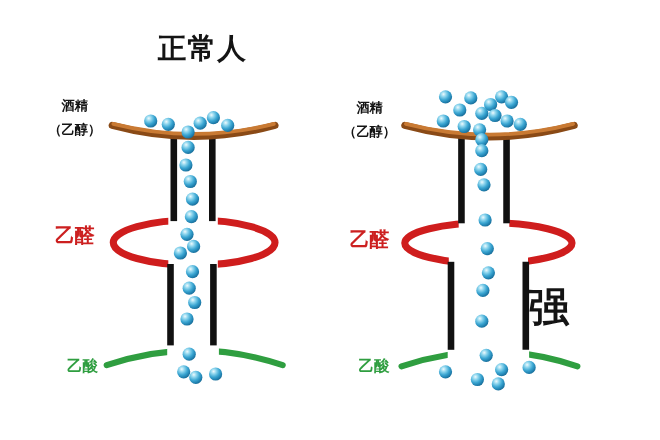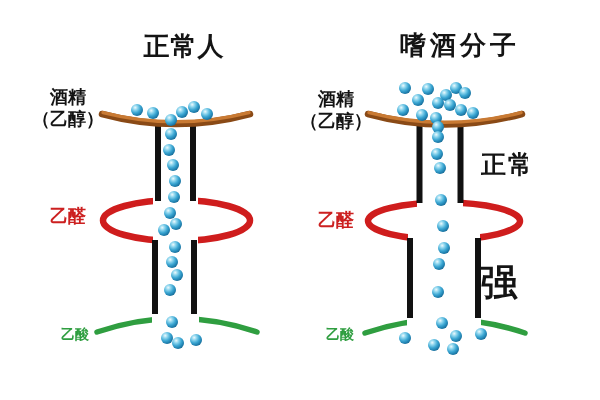--- a/index.html
+++ b/index.html
@@ -8,30 +8,30 @@
     --bulge_red:#cf1d1d;
     --outlet_green:#2f9e40;
     --wall_black:#111111;
     --label_red:#cc2020;
     --label_green:#2f9e40;
     --text_black:#141414;
   }
   html,body{margin:0;padding:0;background:#ffffff;}
   .stage{
     position:relative;width:528px;height:400px;background:#ffffff;overflow:hidden;
-    font-family:Liberation Sans, sans-serif;
+    font-family:Liberation Mono, monospace;
   }
   .stage svg{position:absolute;left:0;top:0;}
   .lbl{
     position:absolute;font-weight:bold;color:var(--text_black);
     text-align:center;line-height:1.15;white-space:nowrap;
   }
   #title-left{left:123px;top:32px;width:122px;font-size:26px;letter-spacing:1px;}
   #title-right{left:388px;top:31px;width:144px;font-size:26px;letter-spacing:4px;}
-  .alc{font-size:18px;line-height:22px;}
+  .alc{font-size:12px;line-height:22px;}
   #alc-left{left:22px;top:86px;width:92px;}
   #alc-right{left:290px;top:88px;width:92px;}
   .ald{font-size:18px;color:var(--label_red);}
   #ald-left{left:33px;top:206px;width:70px;}
   #ald-right{left:301px;top:210px;width:70px;}
   .ace{font-size:14px;color:var(--label_green);}
   #ace-left{left:40px;top:326px;width:70px;}
   #ace-right{left:305px;top:326px;width:70px;}
   #rate-upper{left:477px;top:150px;width:62px;font-size:25px;letter-spacing:2px;}
   #rate-lower{left:477px;top:262px;width:44px;font-size:37px;}
@@ -134,33 +134,31 @@
           <circle cx="405" cy="338" r="6" fill="url(#ballGrad)"></circle>
           <circle cx="434" cy="345" r="6" fill="url(#ballGrad)"></circle>
           <circle cx="456" cy="336" r="6" fill="url(#ballGrad)"></circle>
           <circle cx="453" cy="349" r="6" fill="url(#ballGrad)"></circle>
           <circle cx="481" cy="334" r="6" fill="url(#ballGrad)"></circle>
         </g>
     </g>
   </svg>
 
   <div class="lbl" id="title-left">正常人</div>
-  <div class="lbl" id="title-right">嗜酒分子</div>
 
   <div class="lbl alc" id="alc-left">
     <div>酒精</div>
     <div>（乙醇）</div>
   </div>
   <div class="lbl alc" id="alc-right">
     <div>酒精</div>
     <div>（乙醇）</div>
   </div>
 
   <div class="lbl ald" id="ald-left">乙醛</div>
   <div class="lbl ald" id="ald-right">乙醛</div>
 
   <div class="lbl ace" id="ace-left">乙酸</div>
   <div class="lbl ace" id="ace-right">乙酸</div>
 
-  <div class="lbl" id="rate-upper">正常</div>
   <div class="lbl" id="rate-lower">强</div>
 
 </div>
 
 </body></html>

